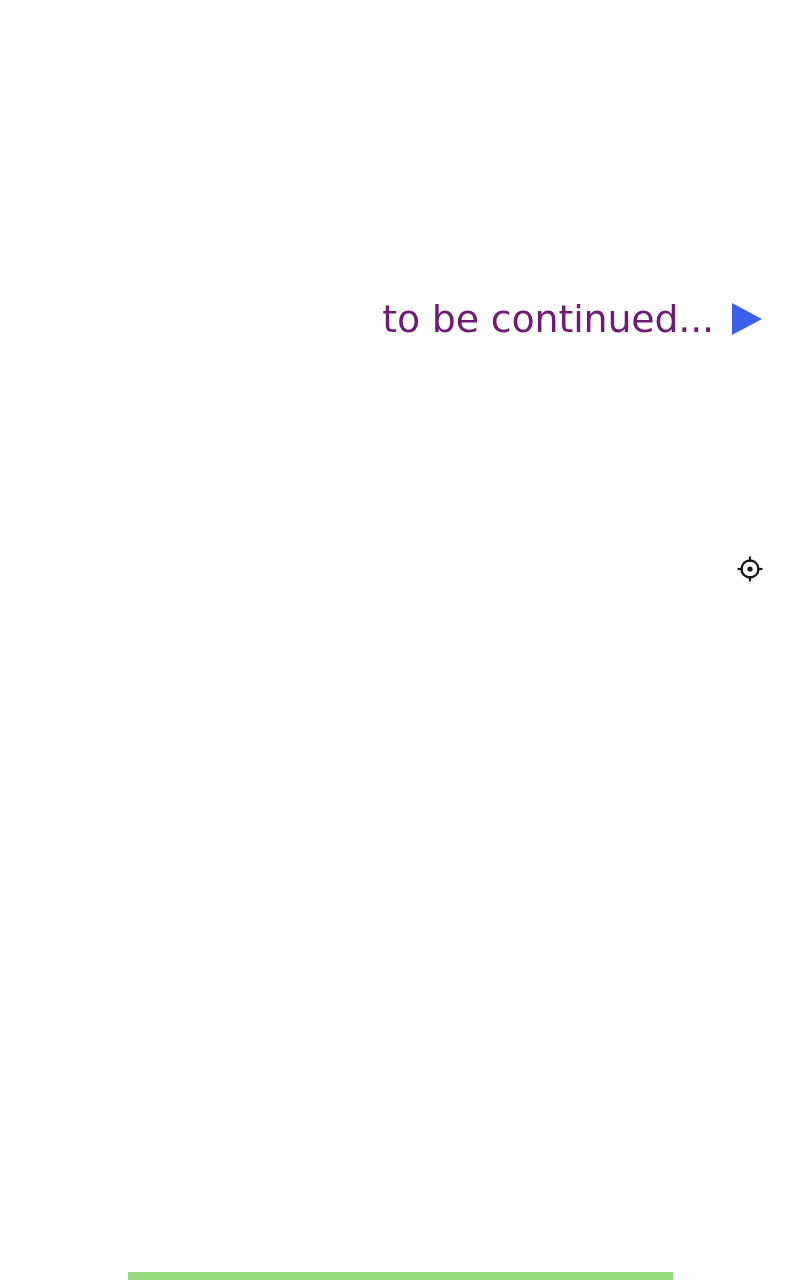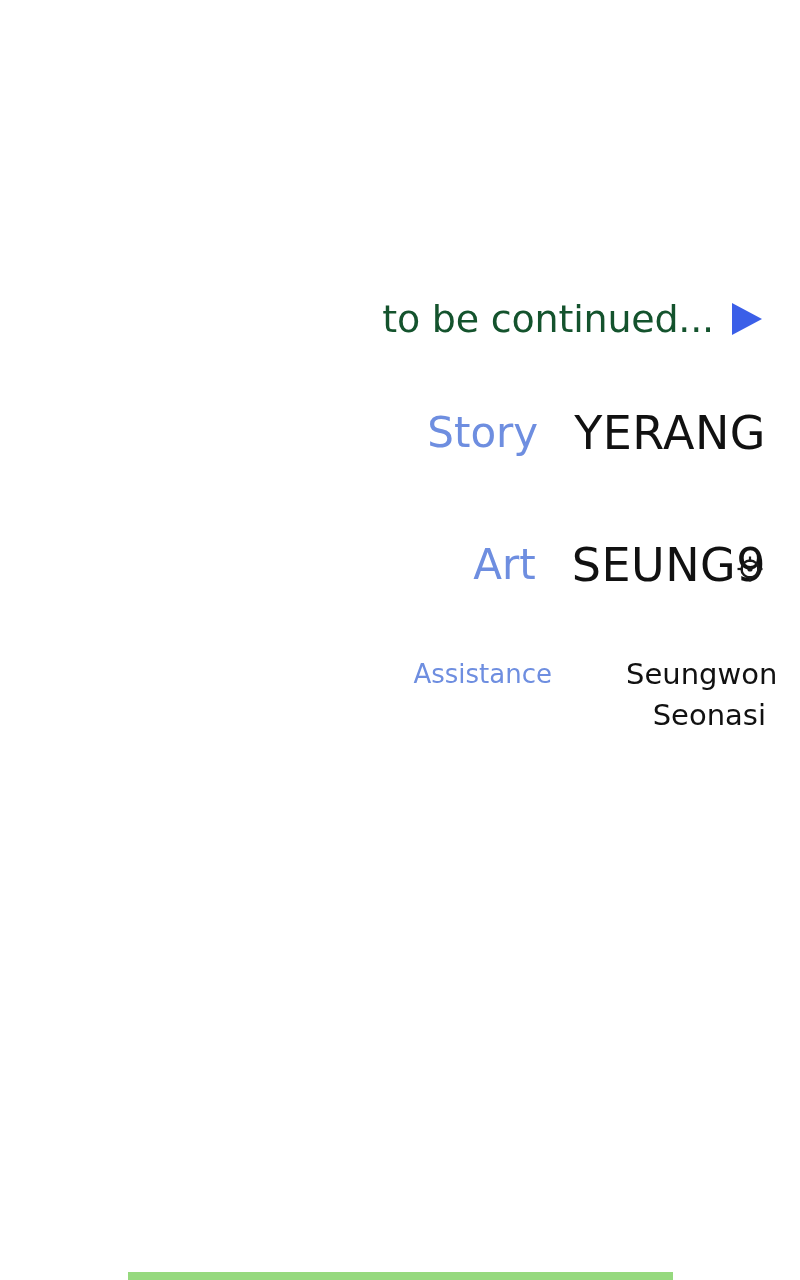--- a/index.html
+++ b/index.html
@@ -30,21 +30,21 @@
     width: 766px;
     display: flex;
     align-items: center;
     justify-content: flex-end;
     gap: 12px;
   }
   .continued-text {
     font-family: "DejaVu Sans", sans-serif;
     font-size: 38px;
     line-height: 46px;
-    color: #14532d;
+    color: #701a75;
     letter-spacing: -0.2px;
     white-space: nowrap;
   }
   .play-icon {
     width: 40px;
     height: 40px;
     display: block;
     flex: 0 0 auto;
   }
 
@@ -130,41 +130,20 @@
 
 <div id="screen">
 
   <div class="continued-row">
     <span class="continued-text">to be continued...</span>
     <svg class="play-icon" viewBox="0 0 40 40">
       <polygon points="6,4 36,20 6,36" fill="#3B5FE8"></polygon>
     </svg>
   </div>
 
-  <div class="credits">
-
-    <div class="credit-row story">
-      <span class="credit-label">Story</span>
-      <span class="credit-value">YERANG</span>
-    </div>
-
-    <div class="credit-row art">
-      <span class="credit-label">Art</span>
-      <span class="credit-value">SEUNG9</span>
-    </div>
-
-    <div class="credit-row assist">
-      <span class="credit-label">Assistance</span>
-      <span class="credit-value">
-        <span class="assist-line">Seungwon</span>
-        <span class="assist-line">Seonasi</span>
-      </span>
-    </div>
-
-  </div>
 
   <svg class="cursor-crosshair" id="cursor" viewBox="0 0 26 26" style="left: 737px; top: 556px;">
     <circle cx="13" cy="13" r="8.5" fill="none" stroke="#1a1a1a" stroke-width="2.4"></circle>
     <circle cx="13" cy="13" r="2.6" fill="#1a1a1a"></circle>
     <rect x="11.9" y="0.5" width="2.2" height="5.5" fill="#1a1a1a"></rect>
     <rect x="11.9" y="20" width="2.2" height="5.5" fill="#1a1a1a"></rect>
     <rect x="0.5" y="11.9" width="5.5" height="2.2" fill="#1a1a1a"></rect>
     <rect x="20" y="11.9" width="5.5" height="2.2" fill="#1a1a1a"></rect>
   </svg>
 

